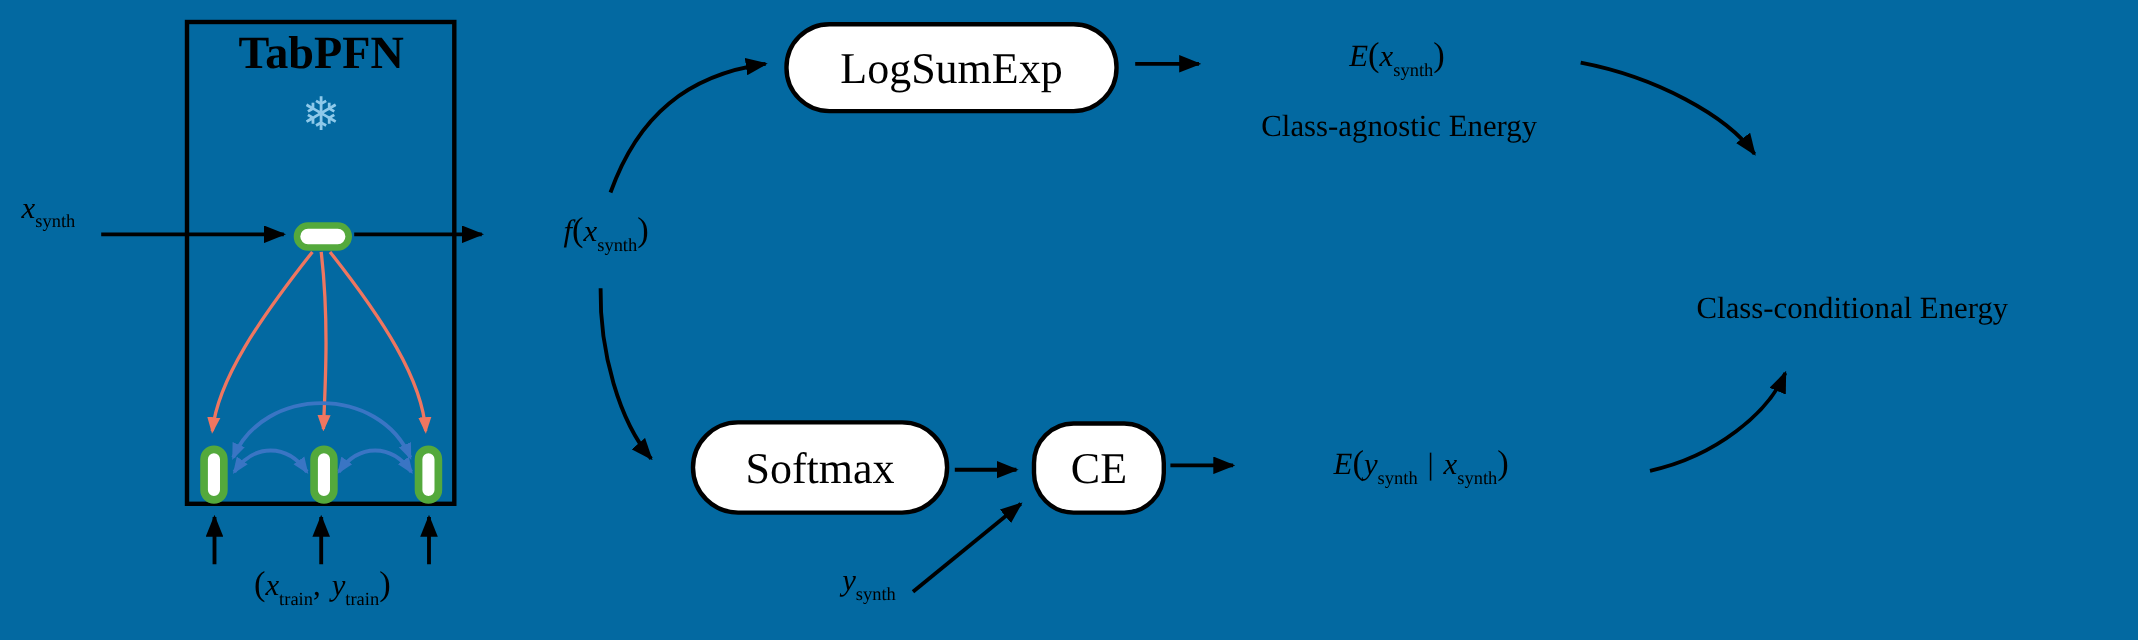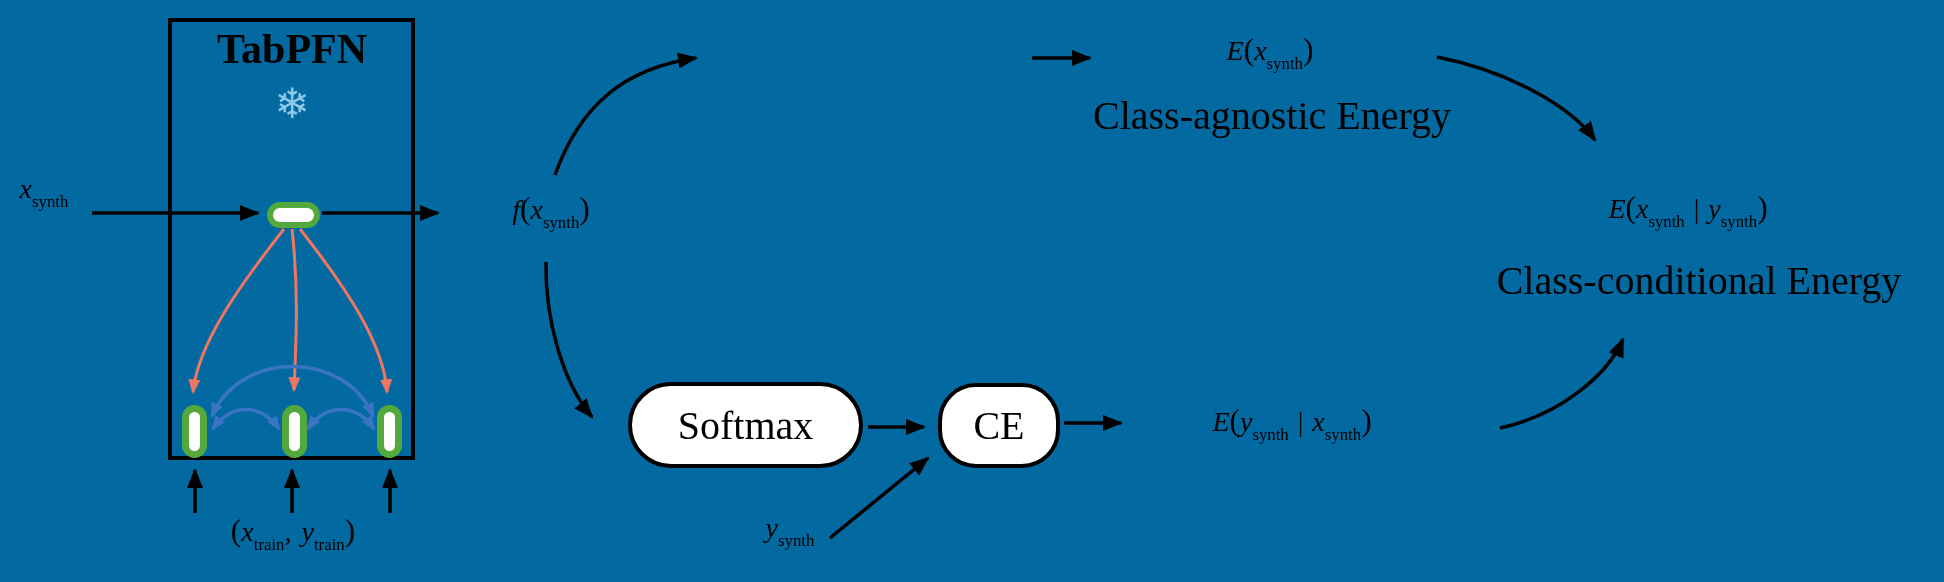--- a/index.html
+++ b/index.html
@@ -34,21 +34,21 @@
     white-space:nowrap;
     color:#000;
     line-height:1;
   }
   .math{font-size:28px;}
   .math .it{font-style:italic;}
   .math sub{font-style:normal;font-size:0.60em;position:relative;bottom:-0.12em;line-height:1;}
   .math .paren{font-size:1.12em;}
   .math .bar{padding:0 9px;}
   .math .comma{padding-right:10px;}
-  .caption{font-size:40px;}
+  .caption{font-size:28px;}
   .box-title{font-size:42px;font-weight:bold;}
   .snowflake{font-size:42px;color:var(--c-snow);font-family:"DejaVu Sans",sans-serif;}
 
   .pill{
     position:absolute;
     box-sizing:border-box;
     border:4px solid var(--c-black);
     background:#ffffff;
     display:flex;align-items:center;justify-content:center;
     font-size:40px;
@@ -119,20 +119,23 @@
   </svg>
 
   <div class="lbl box-title" style="left:292px;top:49px;">TabPFN</div>
   <div class="lbl snowflake" style="left:292px;top:104px;">❄</div>
 
   <div class="enc-pill"></div>
   <div class="token token-1"></div>
   <div class="token token-2"></div>
   <div class="token token-3"></div>
 
+  <div class="pill pill-logsumexp">
+    <span>LogSumExp</span>
+  </div>
   <div class="pill pill-softmax">
     <span>Softmax</span>
   </div>
   <div class="pill pill-ce">
     <span>CE</span>
   </div>
 
   <div class="lbl math" style="left:44px;top:192px;">
     <span class="it">x</span><sub>synth</sub>
   </div>
@@ -140,25 +143,22 @@
   <div class="lbl math" style="left:551px;top:211px;">
     <span class="it">f</span><span class="paren">(</span><span class="it">x</span><sub>synth</sub><span class="paren">)</span>
   </div>
 
   <div class="lbl math" style="left:1270px;top:52px;">
     <span class="it">E</span><span class="paren">(</span><span class="it">x</span><sub>synth</sub><span class="paren">)</span>
   </div>
 
   <div class="lbl caption" style="left:1272px;top:116px;">Class-agnostic Energy</div>
 
-  <div class="lbl math" style="left:1688px;top:210px;">
-    <span class="it">E</span><span class="paren">(</span><span class="it">x</span><sub>synth</sub><span class="bar">|</span><span class="it">y</span><sub>synth</sub><span class="paren">)</span>
-  </div>
 
-  <div class="lbl caption" style="left:1684px;top:281px;margin-left:15px;">Class-conditional Energy</div>
+  <div class="lbl caption" style="left:1684px;top:281px;">Class-conditional Energy</div>
 
   <div class="lbl math" style="left:1292px;top:423px;">
     <span class="it">E</span><span class="paren">(</span><span class="it">y</span><sub>synth</sub><span class="bar">|</span><span class="it">x</span><sub>synth</sub><span class="paren">)</span>
   </div>
 
   <div class="lbl math" style="left:766px;top:531px;margin-left:24px;">
     <span class="it">y</span><sub>synth</sub>
   </div>
 
   <div class="lbl math" style="left:293px;top:533px;">

